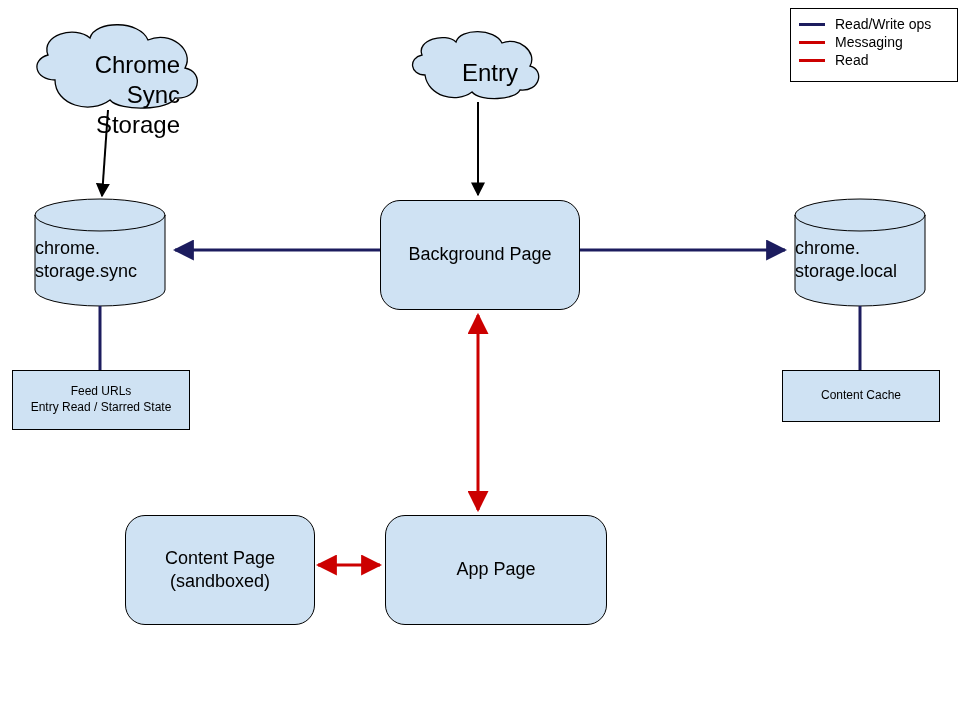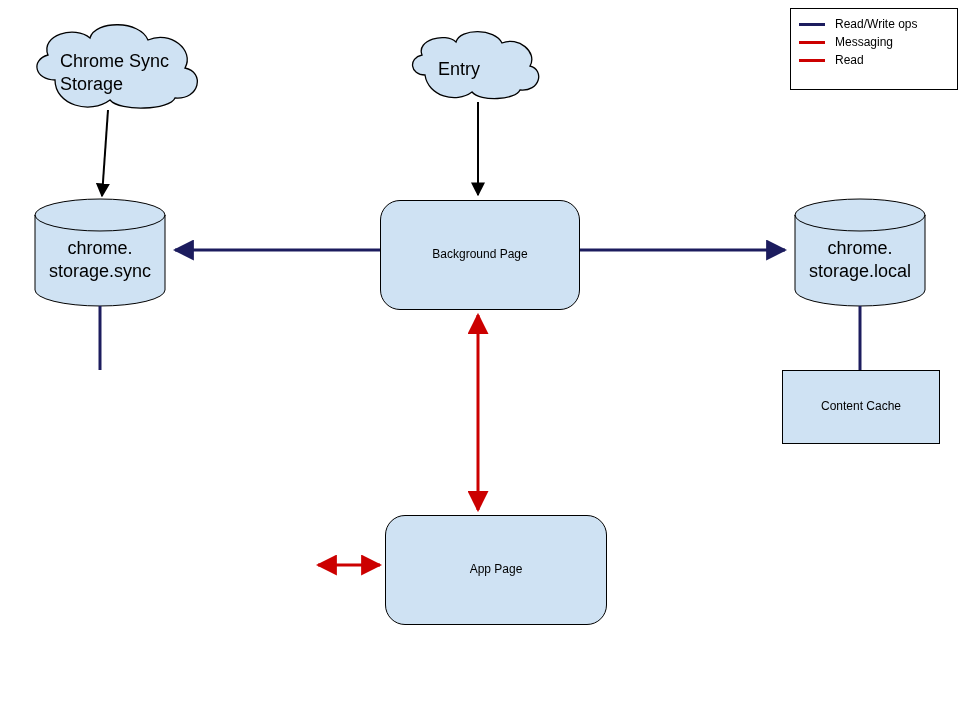--- a/index.html
+++ b/index.html
@@ -1,25 +1,25 @@
 <!DOCTYPE html>
 <html><head>
 <meta charset="utf-8">
 <style>
   html,body{margin:0;padding:0;width:960px;height:720px;background:#fff;font-family:Arial,Helvetica,sans-serif;overflow:hidden}
   .stage{position:relative;width:960px;height:720px}
   svg.bg{position:absolute;top:0;left:0}
   .node{position:absolute;background:#cfe2f3;border:1px solid #000;display:flex;align-items:center;justify-content:center;text-align:center;box-sizing:border-box}
   .rounded{border-radius:20px}
   .plain{border-radius:0}
-  .node .label{font-size:12px;line-height:1.3;padding:0 6px}
+  .node .label{font-size:18px;line-height:1.3;padding:0 6px}
   .small .label{font-size:12px;line-height:1.3}
-  .db-label{position:absolute;text-align:center;font-size:18px;line-height:1.3;width:130px}
-  .cloud-label{position:absolute;text-align:left;font-size:18px;line-height:1.25}
-  .legend{position:absolute;border:1px solid #000;background:#fff;font-size:12px;padding:6px 10px 20px 8px}
+  .db-label{position:absolute;font-size:18px;line-height:1.3;width:130px}
+  .cloud-label{position:absolute;text-align:right;font-size:24px;line-height:1.25}
+  .legend{position:absolute;border:1px solid #000;background:#fff;font-size:14px;padding:6px 10px 12px 8px}
   .legend-row{display:flex;align-items:center;height:18px}
   .swatch{width:26px;height:3px;margin-right:10px}
   .sw-navy{background:#1c1c5e}
   .sw-red{background:#cc0000}
   .sw-red2{background:#cc0000}
 </style>
 </head>
 <body>
 <div class="stage">
 
@@ -92,22 +92,28 @@
 
 <div class="db-label" style="left:35px;top:237px">chrome.<br>storage.sync</div>
 <div class="db-label" style="left:795px;top:237px">chrome.<br>storage.local</div>
 
 <div class="node rounded" style="left:380px;top:200px;width:200px;height:110px">
   <div class="label">Background Page</div>
 </div>
 <div class="node rounded" style="left:385px;top:515px;width:222px;height:110px">
   <div class="label">App Page</div>
 </div>
+<div class="node rounded" style="left:125px;top:515px;width:190px;height:110px">
+  <div class="label">Content Page<br>(sandboxed)</div>
+</div>
 
-<div class="node plain small" style="left:782px;top:370px;width:158px;height:74px">
+<div class="node plain small" style="left:12px;top:370px;width:178px;height:60px">
+  <div class="label">Feed URLs<br>Entry Read / Starred State</div>
+</div>
+<div class="node plain small" style="left:782px;top:370px;width:158px;height:52px">
   <div class="label">Content Cache</div>
 </div>
 
 <div class="legend" style="left:790px;top:8px;width:148px">
   <div class="legend-row">
     <div class="swatch sw-navy"></div>
     <span>Read/Write ops</span>
   </div>
   <div class="legend-row">
     <div class="swatch sw-red"></div>

